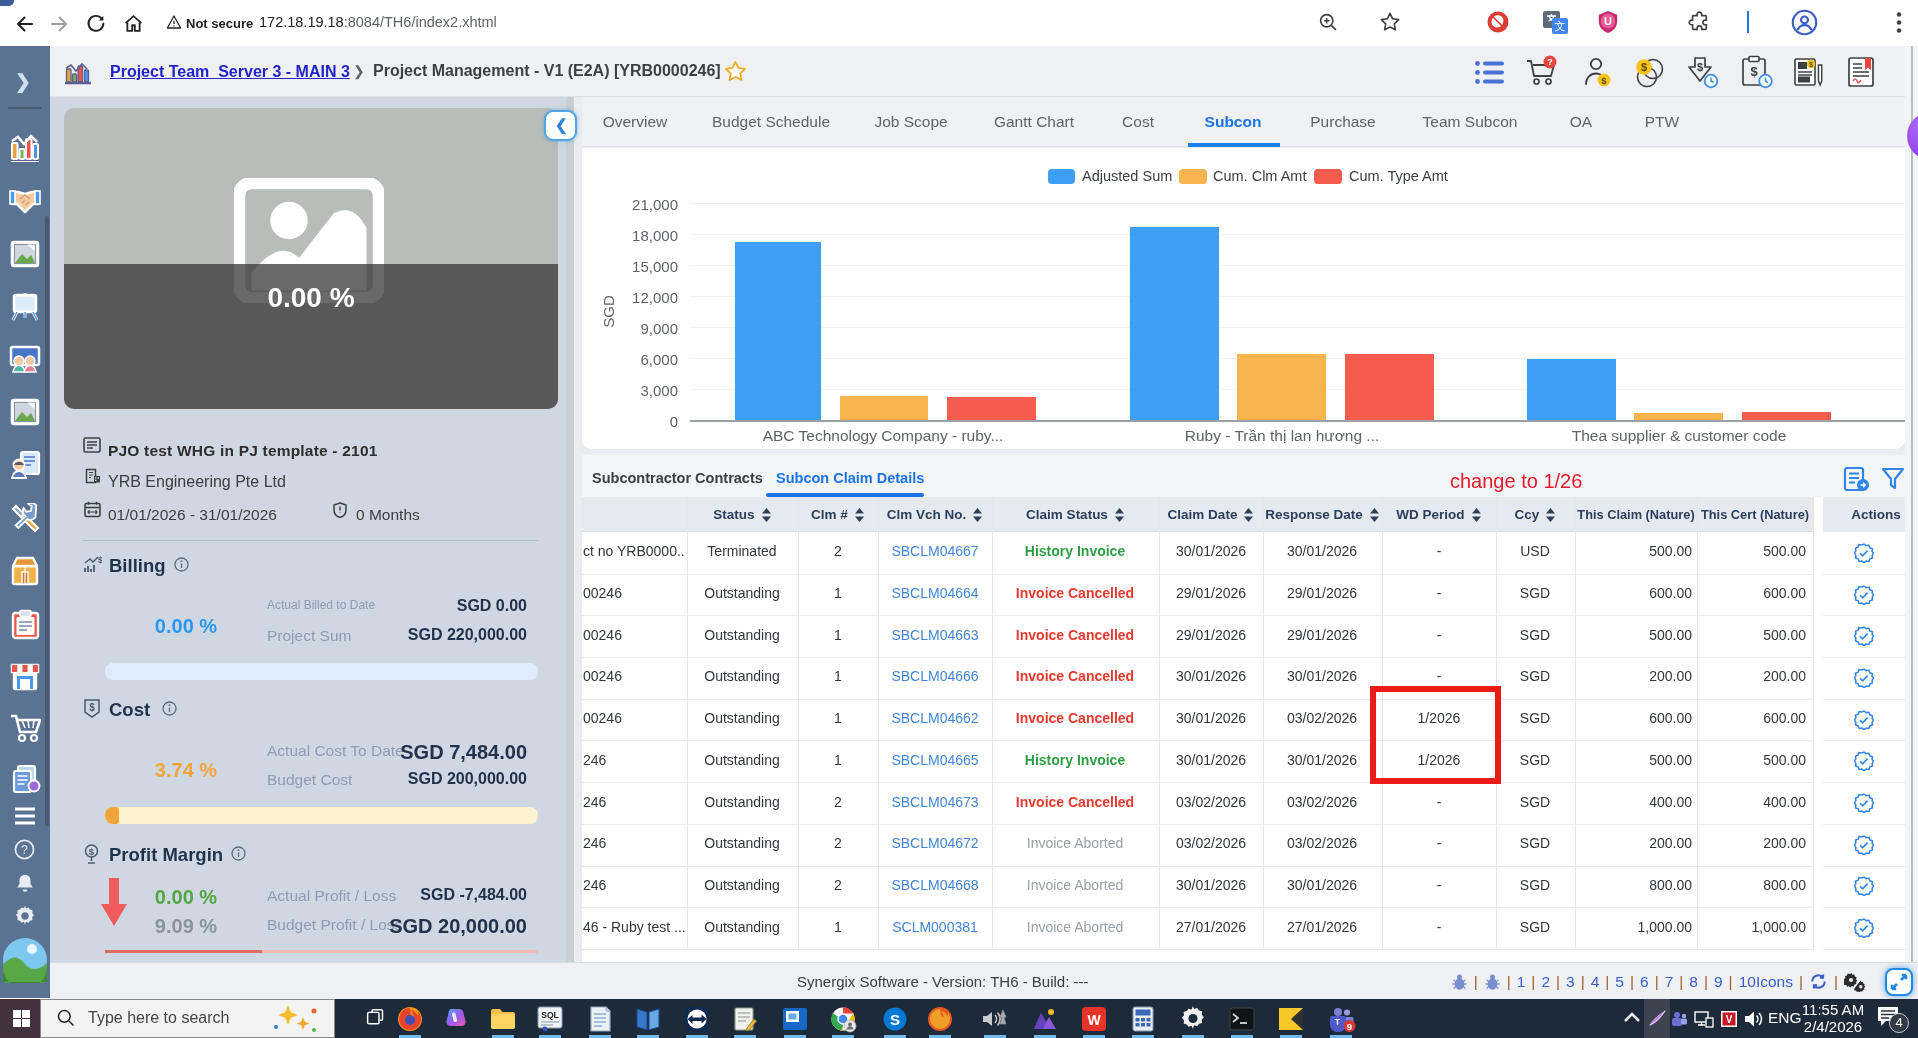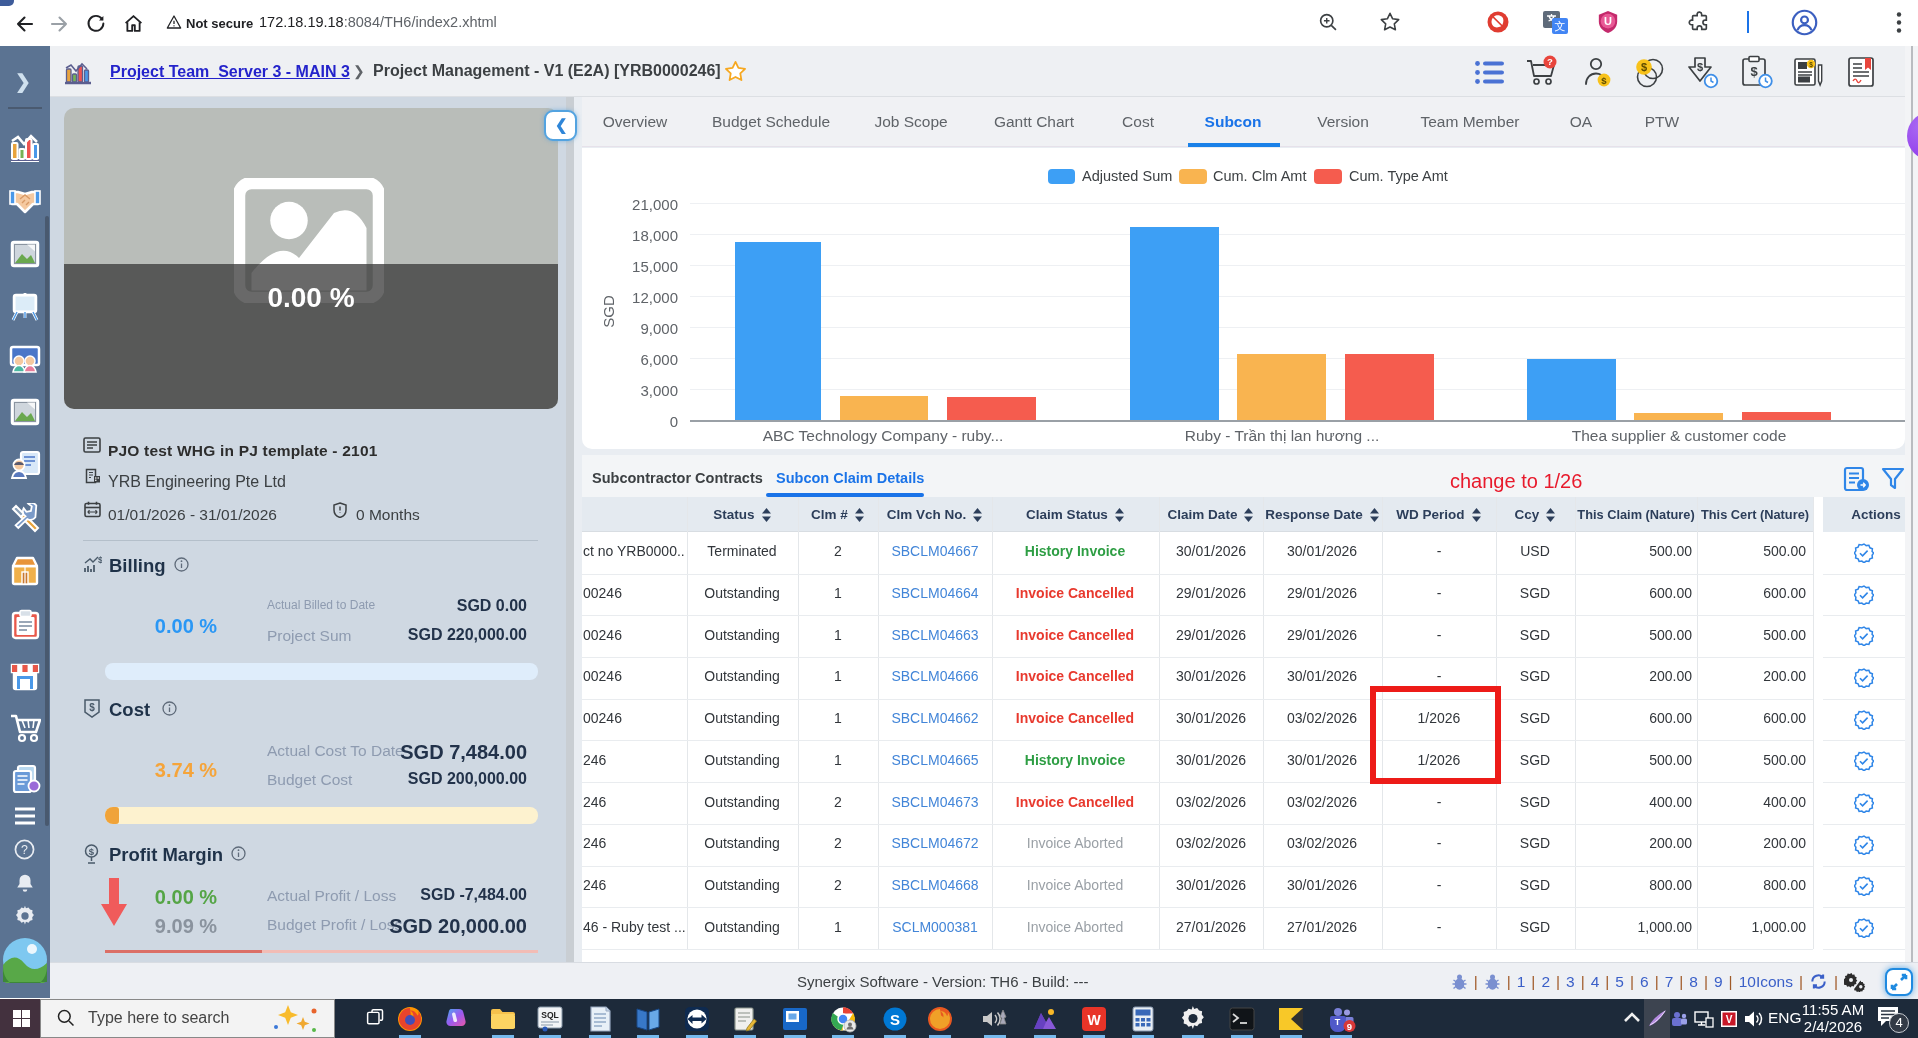--- a/index.html
+++ b/index.html
@@ -406,22 +406,22 @@
 
 <div class="abs" style="left:582px;top:97px;width:1323px;height:50px;background:#f0f1f4;border-bottom:1px solid #e6e1ea"></div>
 <div class="abs" style="left:582px;top:148px;width:1323px;height:301px;background:#fff;border-radius:0 0 10px 10px"></div>
 <div id="tabs">
   <div class="abs tb" style="left:635px">Overview</div>
   <div class="abs tb" style="left:771px">Budget Schedule</div>
   <div class="abs tb" style="left:911px">Job Scope</div>
   <div class="abs tb" style="left:1034px">Gantt Chart</div>
   <div class="abs tb" style="left:1138px">Cost</div>
   <div class="abs tb" style="left:1233px;color:#1a73e8;font-weight:bold">Subcon</div>
-  <div class="abs tb" style="left:1343px">Version</div>
-  <div class="abs tb" style="left:1470px">Team Member</div>
+  <div class="abs tb" style="left:1343px">Purchase</div>
+  <div class="abs tb" style="left:1470px">Team Subcon</div>
   <div class="abs tb" style="left:1581px">OA</div>
   <div class="abs tb" style="left:1662px">PTW</div>
   <div class="abs" style="left:1188px;top:143px;width:92px;height:3.5px;background:#1a81e8"></div>
 </div>
 <div id="chart">
 
   <div class="abs" style="left:1048px;top:169px;width:27px;height:15px;border-radius:4px;background:#3d9ff5"></div>
   <div class="abs" style="left:1082px;top:168px;font-size:14.5px;color:#3c4043">Adjusted Sum</div>
   <div class="abs" style="left:1179px;top:169px;width:28px;height:15px;border-radius:4px;background:#f9b450"></div>
   <div class="abs" style="left:1213px;top:168px;font-size:14.5px;color:#3c4043">Cum. Clm Amt</div>

